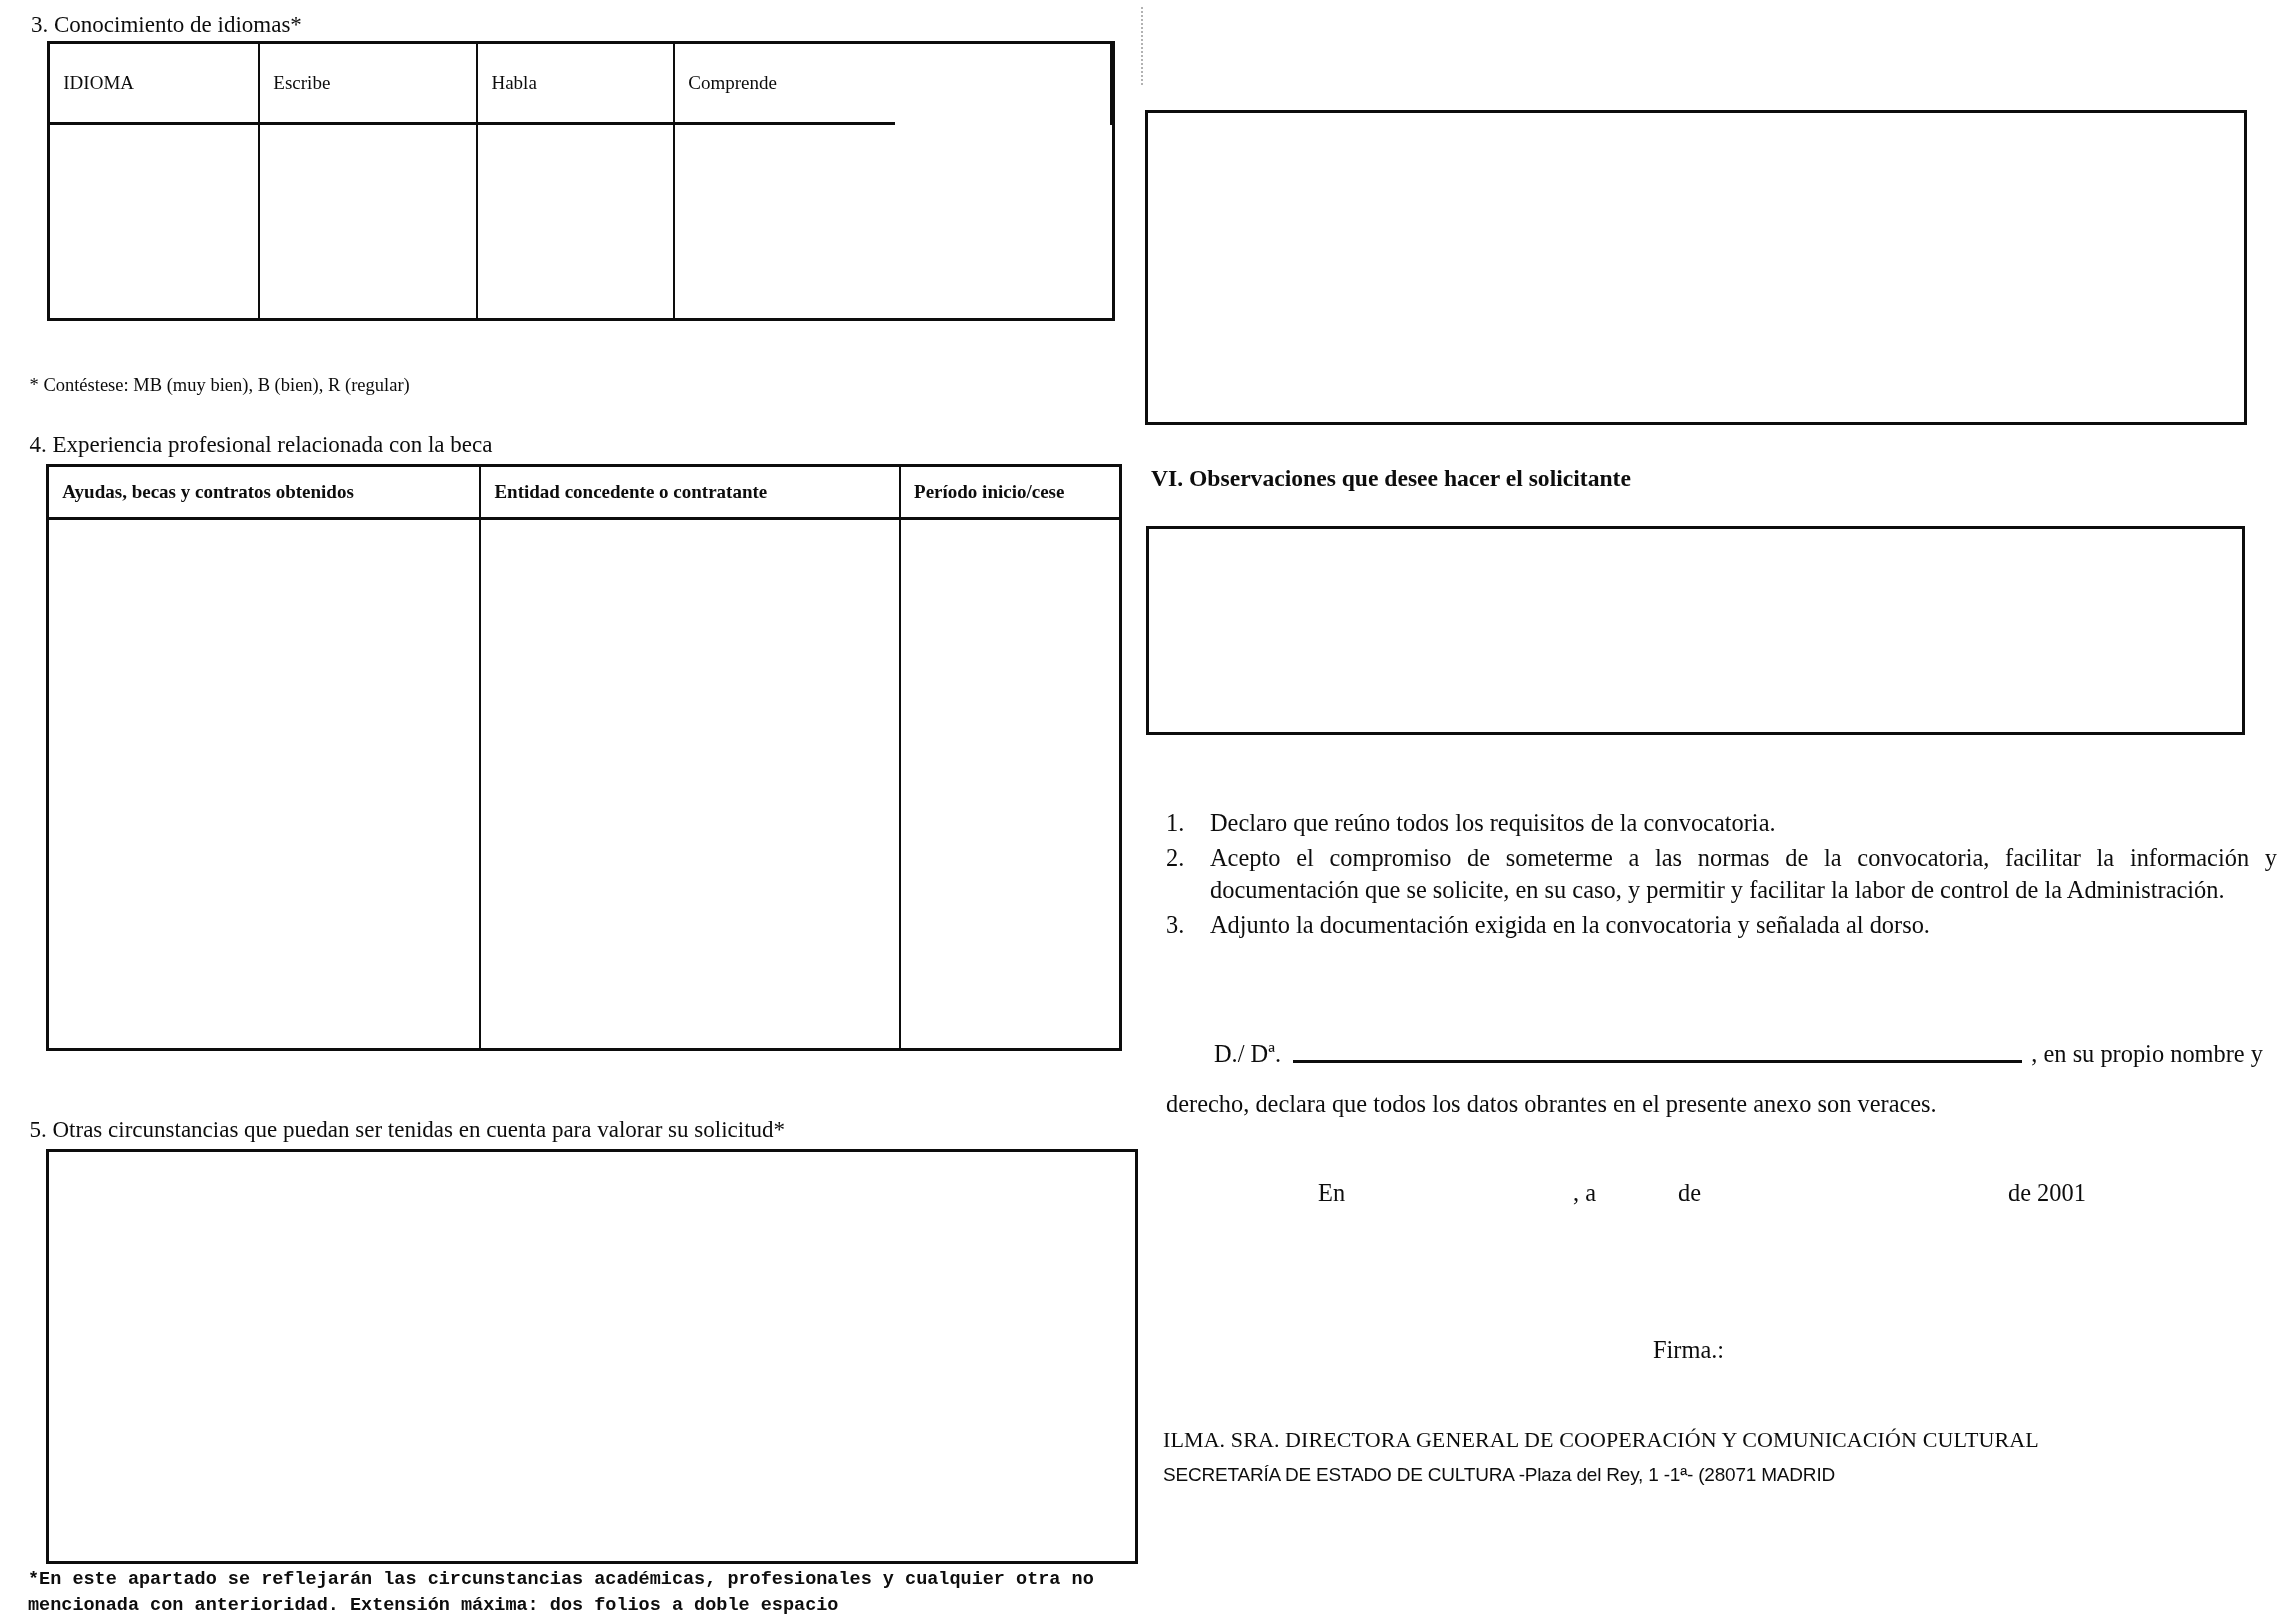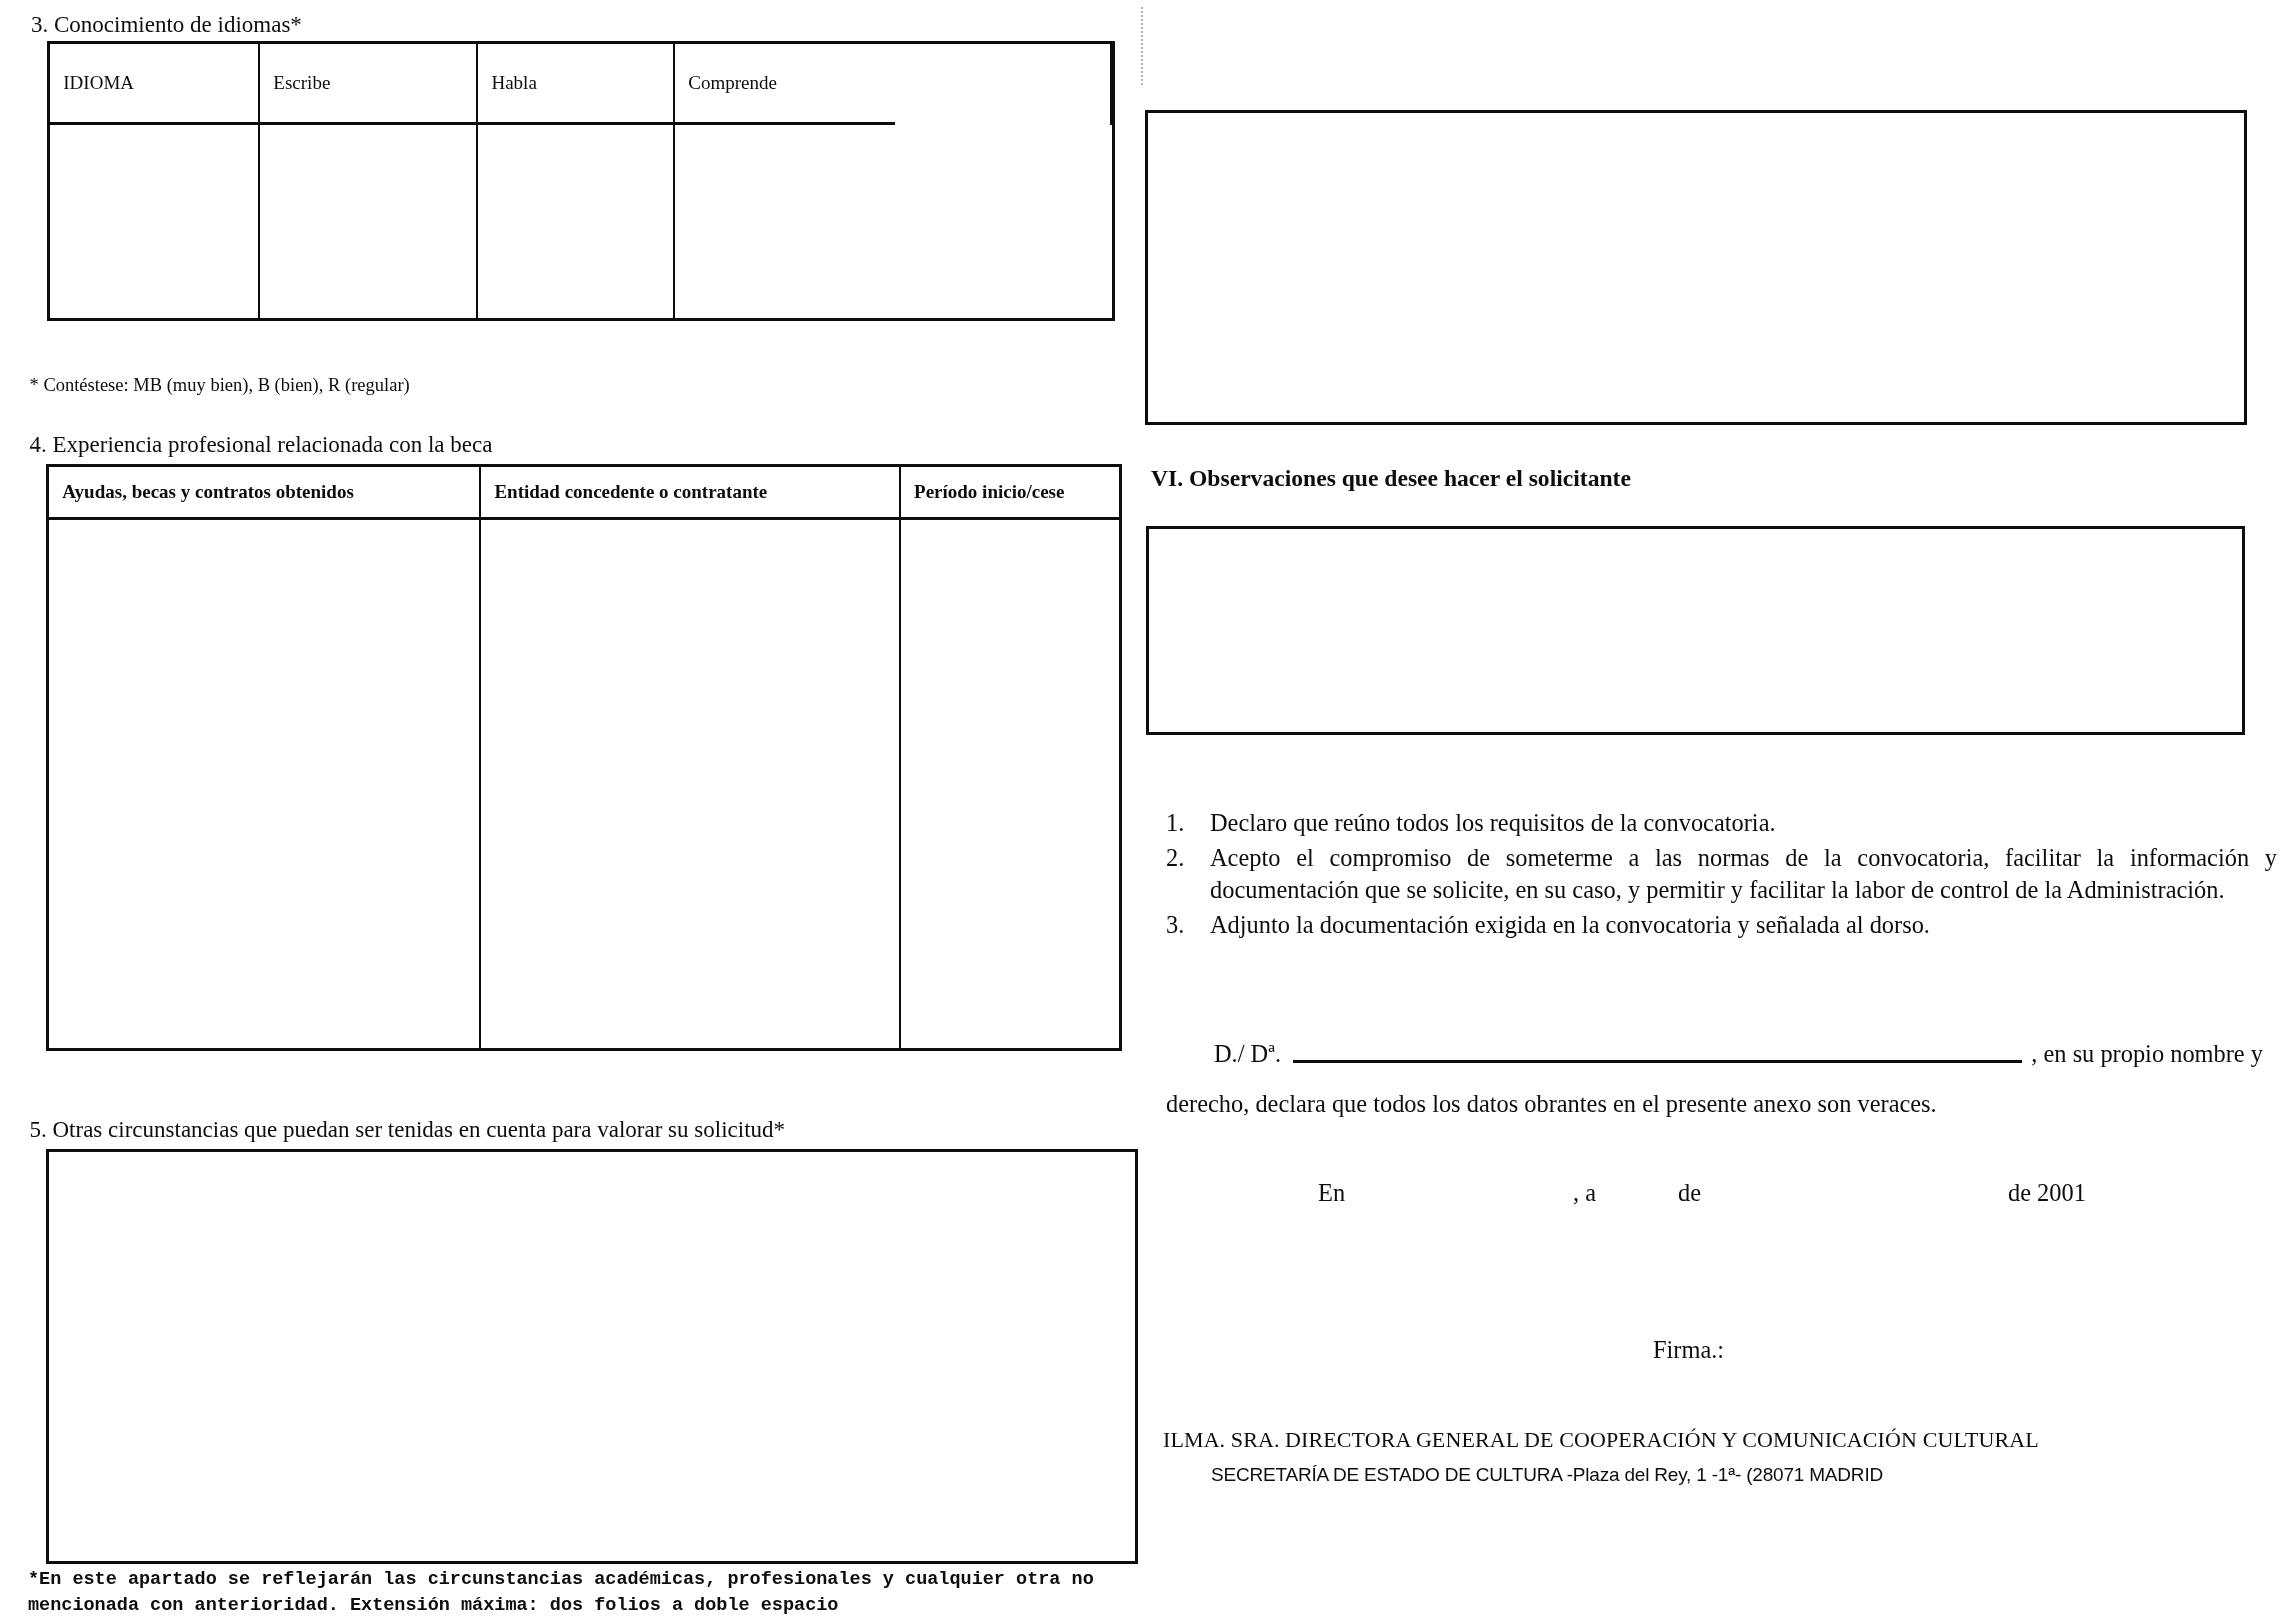--- a/index.html
+++ b/index.html
@@ -122,16 +122,16 @@
 
   <span class="abs plain33" style="left:1318px; top:1179px;">En</span>
   <span class="abs plain33" style="left:1573px; top:1179px;">, a</span>
   <span class="abs plain33" style="left:1678px; top:1179px;">de</span>
   <span class="abs plain33" style="left:2008px; top:1179px;">de 2001</span>
 
   <div class="abs plain33" style="left:1653px; top:1336px;">Firma.:</div>
 
   <div class="abs ilma" style="left:1163px; top:1427px;">ILMA. SRA. DIRECTORA GENERAL DE COOPERACIÓN Y COMUNICACIÓN CULTURAL</div>
 
-  <div class="abs secretaria" style="left:1163px; top:1464px;margin-left:48px;">SECRETARÍA DE ESTADO DE CULTURA -Plaza del Rey, 1 -1ª- (28071 MADRID</div>
+  <div class="abs secretaria" style="left:1163px; top:1464px;">SECRETARÍA DE ESTADO DE CULTURA -Plaza del Rey, 1 -1ª- (28071 MADRID</div>
 
 </div>
 
 
 </body></html>

